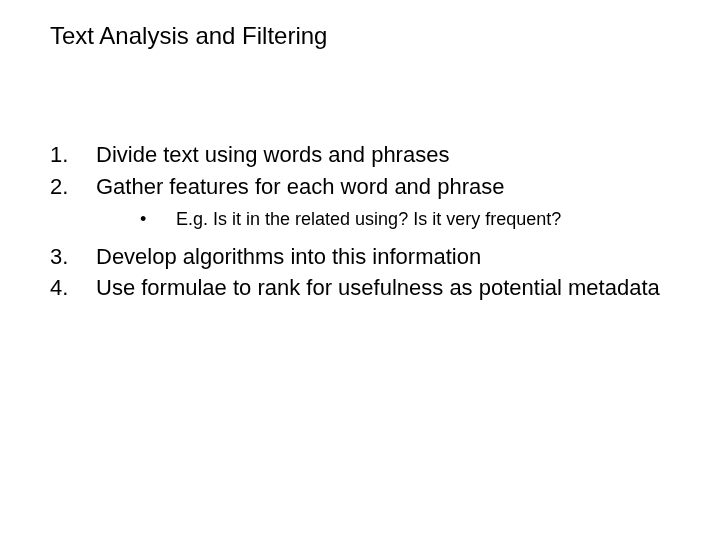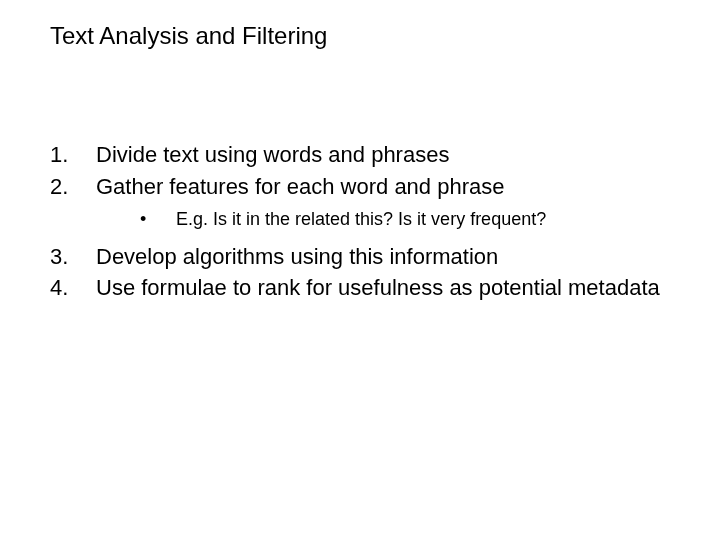--- a/index.html
+++ b/index.html
@@ -70,26 +70,26 @@
     </div>
 
     <div class="row">
       <div class="num">2.</div>
       <div class="txt">Gather features for each word and phrase</div>
     </div>
 
     <div class="subrow">
       <div class="sub-indent"></div>
       <div class="bullet">•</div>
-      <div class="txt">E.g. Is it in the related this?  Is it very frequent?</div>
+      <div class="txt">E.g. Is it in the related using?  Is it very frequent?</div>
     </div>
 
     <div class="row">
       <div class="num">3.</div>
-      <div class="txt">Develop algorithms using this information</div>
+      <div class="txt">Develop algorithms into this information</div>
     </div>
 
     <div class="row">
       <div class="num">4.</div>
       <div class="txt">Use formulae to rank for usefulness as potential metadata</div>
     </div>
 
   </div>
 
 </div>

